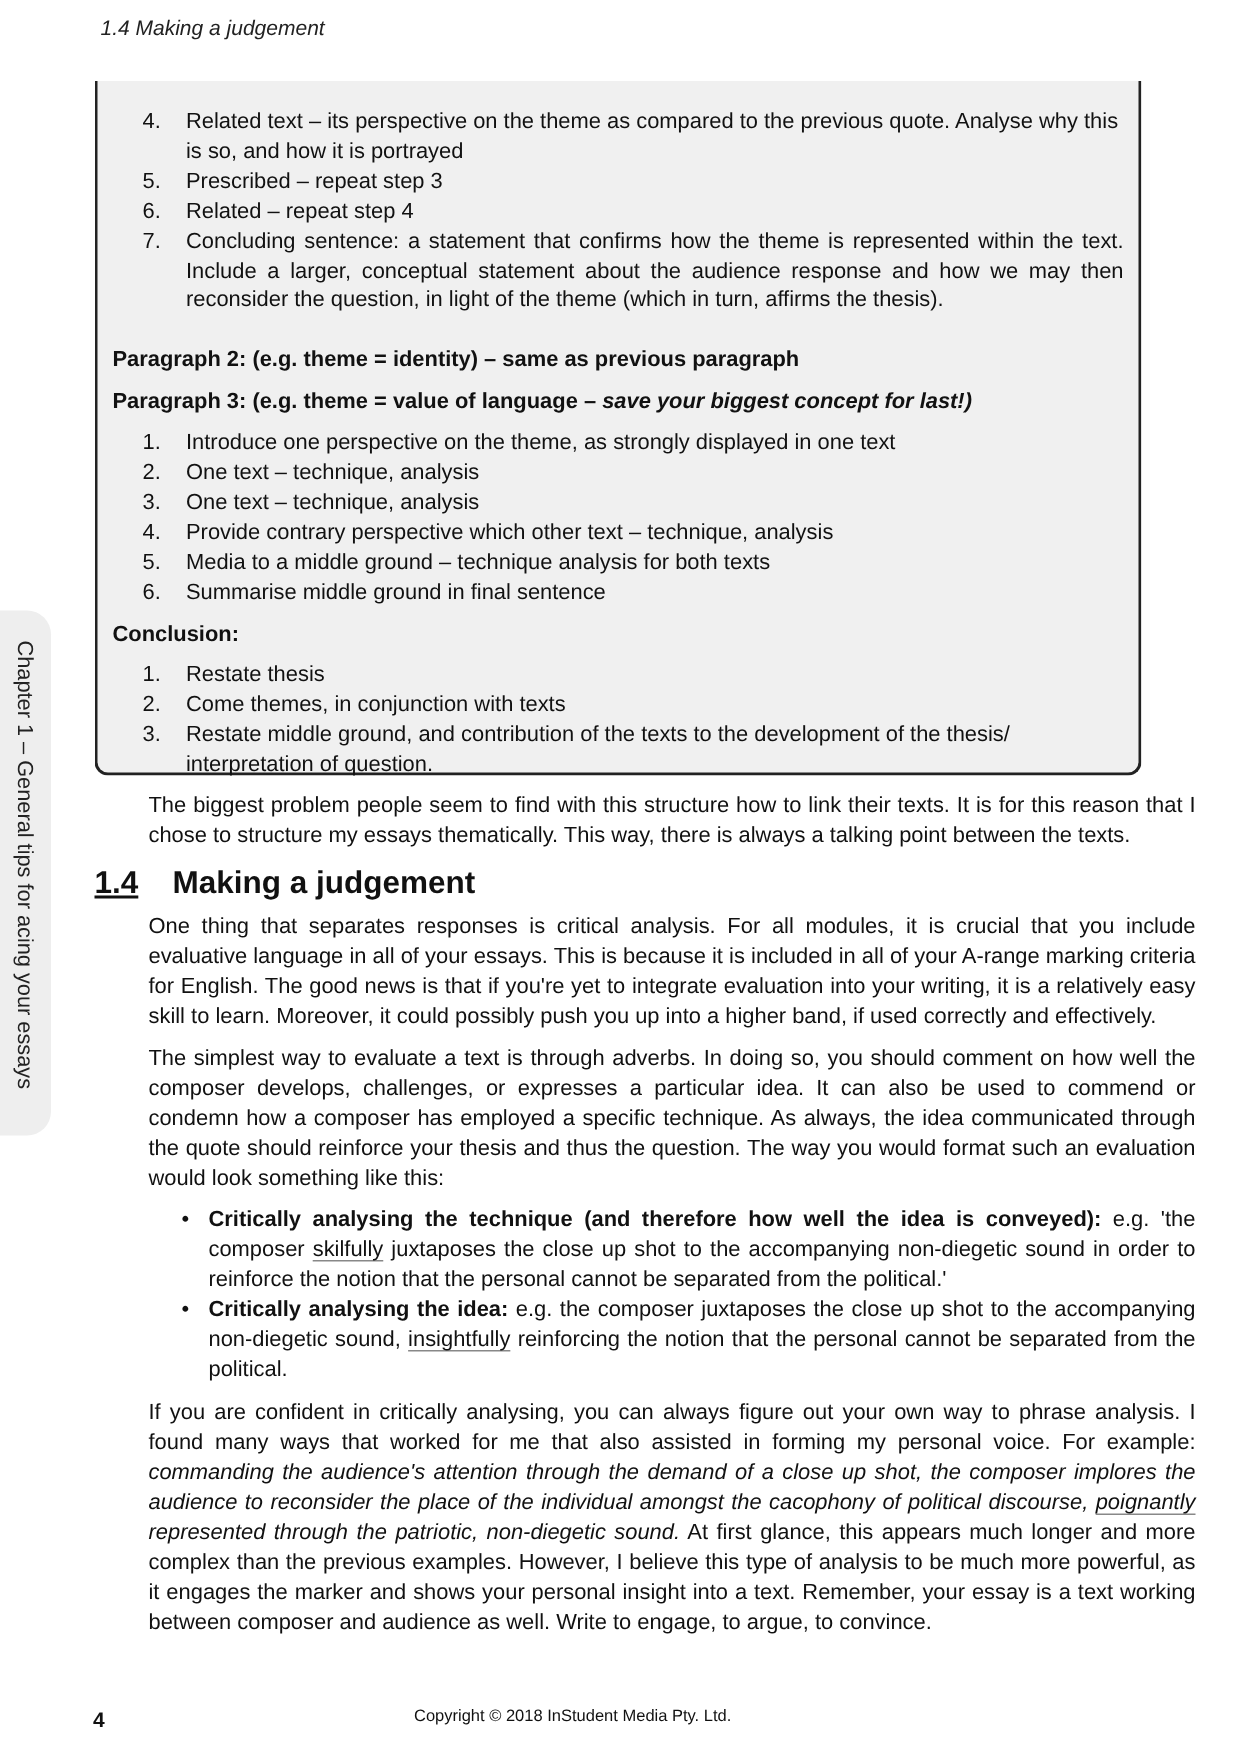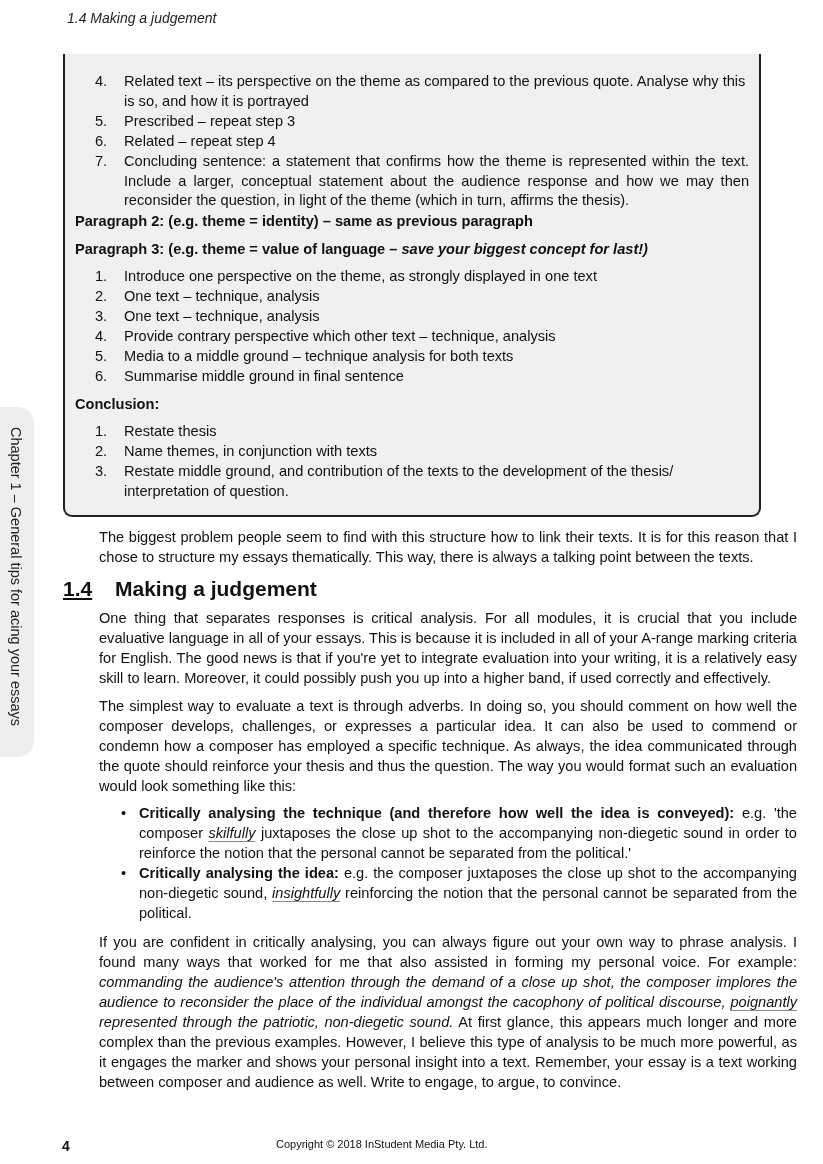--- a/index.html
+++ b/index.html
@@ -18,51 +18,51 @@
   .chapter-tab { position:absolute; left:0; top:407px; width:34px; height:350px; background:#eeeeee;
                  border-radius:0 16px 16px 0; }
   .chapter-tab span { position:absolute; left:8px; top:20px; writing-mode:vertical-rl; font-size:14.5px; color:#222; white-space:nowrap; }
   .body { position:absolute; left:63px; width:698px;margin-left:36px; }
   .body p { line-height:20px; text-align:justify; }
   h2 { position:absolute; left:63px; top:577px; font-size:21px; font-weight:bold; color:#111; }
   h2 .sec-num { display:inline-block; width:52px;text-decoration:underline; }
   ul.bullets { list-style:none; margin-left:22px; }
   ul.bullets li { position:relative; padding-left:18px; line-height:20px; text-align:justify; }
   ul.bullets li .bullet { position:absolute; left:0; top:0; }
-  .ul-word { text-decoration:underline; text-decoration-color:#888; text-underline-offset:3px;font-style:italic; }
+  .ul-word { text-decoration:underline; text-decoration-color:#888; text-underline-offset:3px; }
   .footer-num { position:absolute; left:62px; top:1138px; font-weight:bold; font-size:14px; }
   .footer-copy { position:absolute; left:276px; top:1138px; font-size:11px; }
 </style>
 </head>
 <body>
 
 <div class="running-head">1.4 Making a judgement</div>
 
 <div class="box">
   <div class="box-inner">
     <ol class="steps">
       <li><span class="num">4.</span><span>Related text – its perspective on the theme as compared to the previous quote. Analyse why this is so, and how it is portrayed</span></li>
       <li><span class="num">5.</span><span>Prescribed – repeat step 3</span></li>
       <li><span class="num">6.</span><span>Related – repeat step 4</span></li>
       <li style="text-align:justify"><span class="num">7.</span><span>Concluding sentence: a statement that confirms how the theme is represented within the text. Include a larger, conceptual statement about the audience response and how we may then reconsider the question, in light of the theme (which in turn, affirms the thesis).</span></li>
     </ol>
-    <div class="para-head" style="margin-top:0">Paragraph 2: (e.g. theme = identity) – same as previous paragraph</div>
+    <div class="para-head" style="margin-top:19px">Paragraph 2: (e.g. theme = identity) – same as previous paragraph</div>
     <div class="para-head"><span>Paragraph 3: (e.g. theme = value of language – </span><i>save your biggest concept for last!)</i></div>
     <ol class="steps">
       <li><span class="num">1.</span><span>Introduce one perspective on the theme, as strongly displayed in one text</span></li>
       <li><span class="num">2.</span><span>One text – technique, analysis</span></li>
       <li><span class="num">3.</span><span>One text – technique, analysis</span></li>
       <li><span class="num">4.</span><span>Provide contrary perspective which other text – technique, analysis</span></li>
       <li><span class="num">5.</span><span>Media to a middle ground – technique analysis for both texts</span></li>
       <li><span class="num">6.</span><span>Summarise middle ground in final sentence</span></li>
     </ol>
     <div class="para-head">Conclusion:</div>
     <ol class="steps">
       <li><span class="num">1.</span><span>Restate thesis</span></li>
-      <li><span class="num">2.</span><span>Name themes, in conjunction with texts</span></li>
+      <li><span class="num">2.</span><span>Come themes, in conjunction with texts</span></li>
       <li><span class="num">3.</span><span>Restate middle ground, and contribution of the texts to the development of the thesis/ interpretation of question.</span></li>
     </ol>
   </div>
 </div>
 
 <div class="chapter-tab">
   <span>Chapter 1 – General tips for acing your essays</span>
 </div>
 
 <div class="body" style="top:527px">

